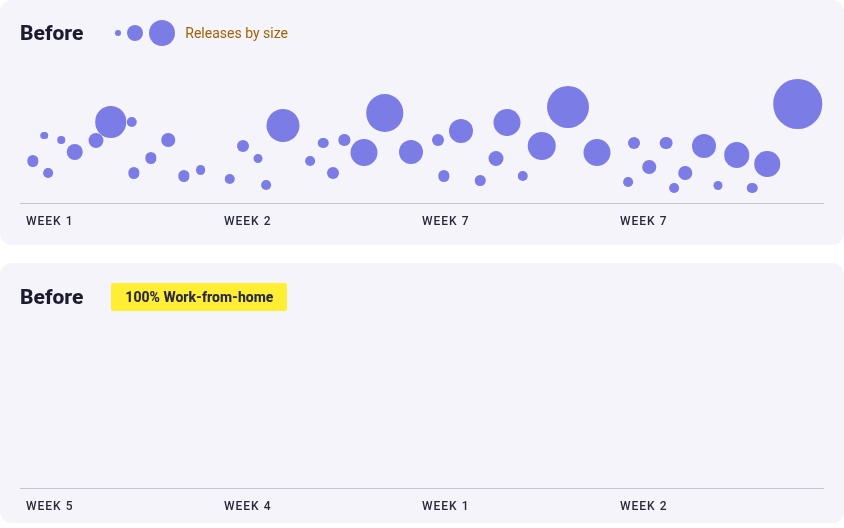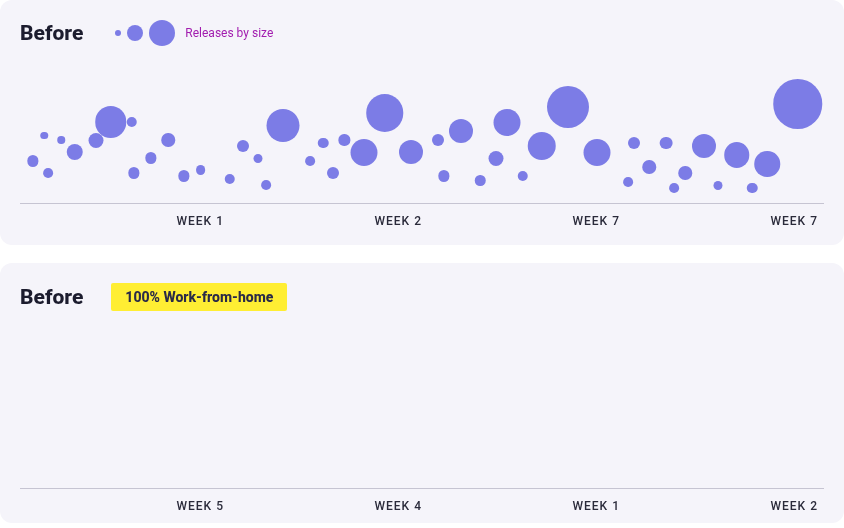--- a/index.html
+++ b/index.html
@@ -31,21 +31,21 @@
     color: #1c1c2e;
   }
   .legend {
     display: flex;
     align-items: center;
     gap: 10px;
     margin-left: 14px;
   }
   .legend-dots { display: flex; align-items: center; gap: 6px; }
   .legend-dot  { border-radius: 50%; background: #7c7ce6; display: inline-block; }
-  .legend-label { font-size: 12px; color: #a21caf; }
+  .legend-label { font-size: 14px; color: #a16207; }
   .badge {
     background: #ffee33;
     font-size: 14px;
     font-weight: 800;
     color: #2a2a48;
     padding: 6px 14px;
     border-radius: 2px;
     display: inline-block;
     margin-left: 10px;
   }
@@ -67,21 +67,21 @@
     display: flex;
     justify-content: space-around;
     margin-top: 10px;
     padding: 0 6px;
   }
   .xtick {
     font-size: 12px;
     letter-spacing: 1px;
     color: #2a2a3a;
     font-weight: 500;
-    text-align: right;
+    text-align: left;
     flex: 1;
   }
 </style>
 </head>
 <body>
 
 <div class="panel panel-before">
   <div class="header-row">
     <div class="title">Before</div>
     <div class="legend">

